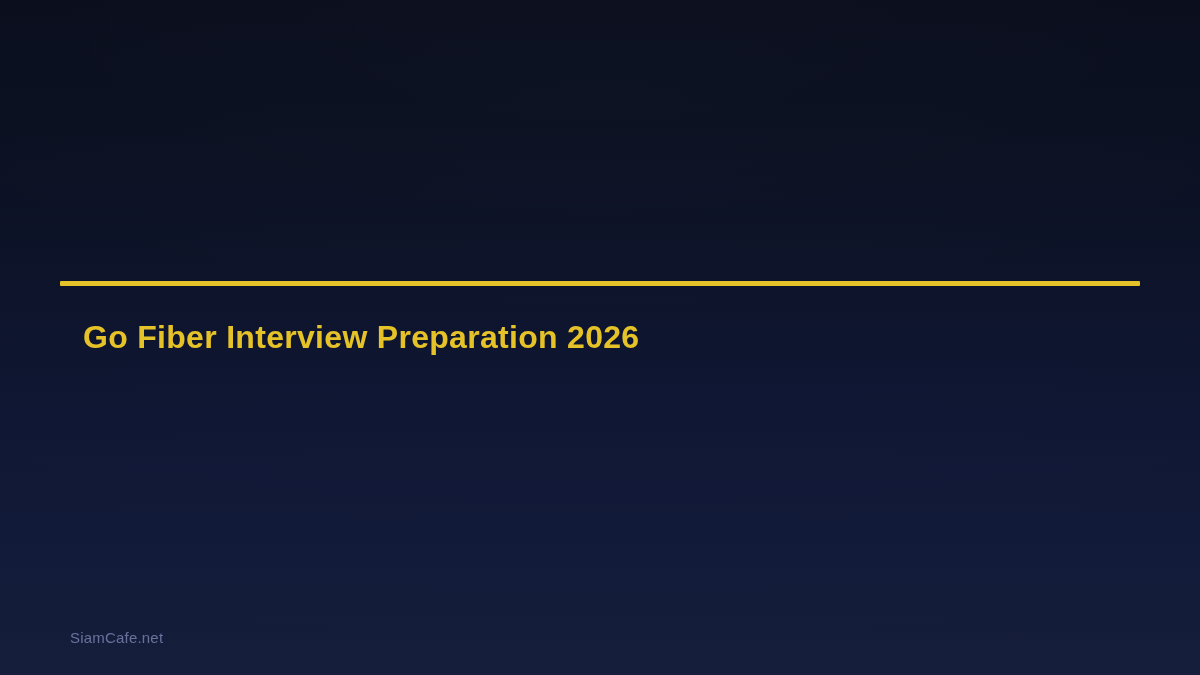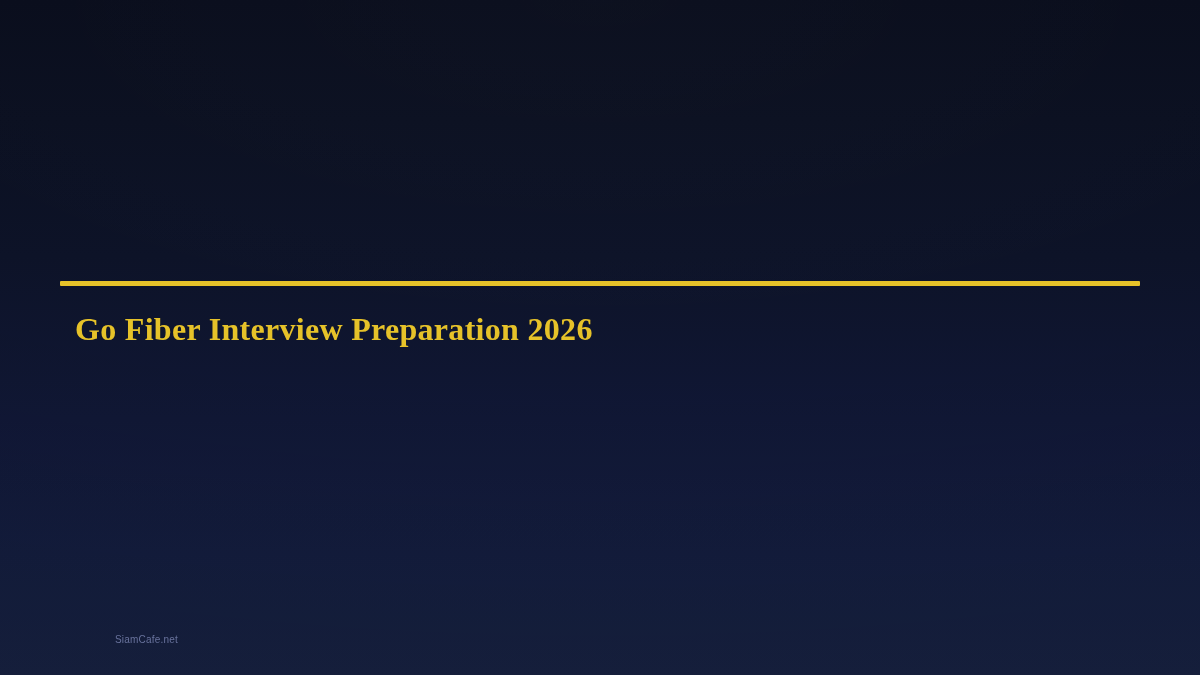--- a/index.html
+++ b/index.html
@@ -54,46 +54,44 @@
   }
 
   .accent-bar {
     width: 1080px;
     height: 5px;
     background: #e6c229;
     border-radius: 1px;
   }
 
   .slide-title {
-    margin: 4px;
+    margin: 12px;
     padding-left: 11px;
     padding-top: 21px;
     font-size: 32px;
     font-weight: bold;
     line-height: 1.15;
     letter-spacing: 0.3px;
     color: #e6c229;
     white-space: nowrap;
-    font-family: Liberation Serif, serif;
   }
 
   
   .slide-footer {
     position: absolute;
     left: 70px;
     top: 629px;
   }
 
   .footer-text {
-    font-size: 10px;
+    font-size: 15px;
     font-weight: normal;
     line-height: 1.2;
     color: #68729c;
     letter-spacing: 0.2px;
-    margin-left: 45px;
   }
 </style>
 </head>
 <body>
 
 <div class="slide">
 
   <div class="slide-sheen"></div>
 
   <div class="title-block">

